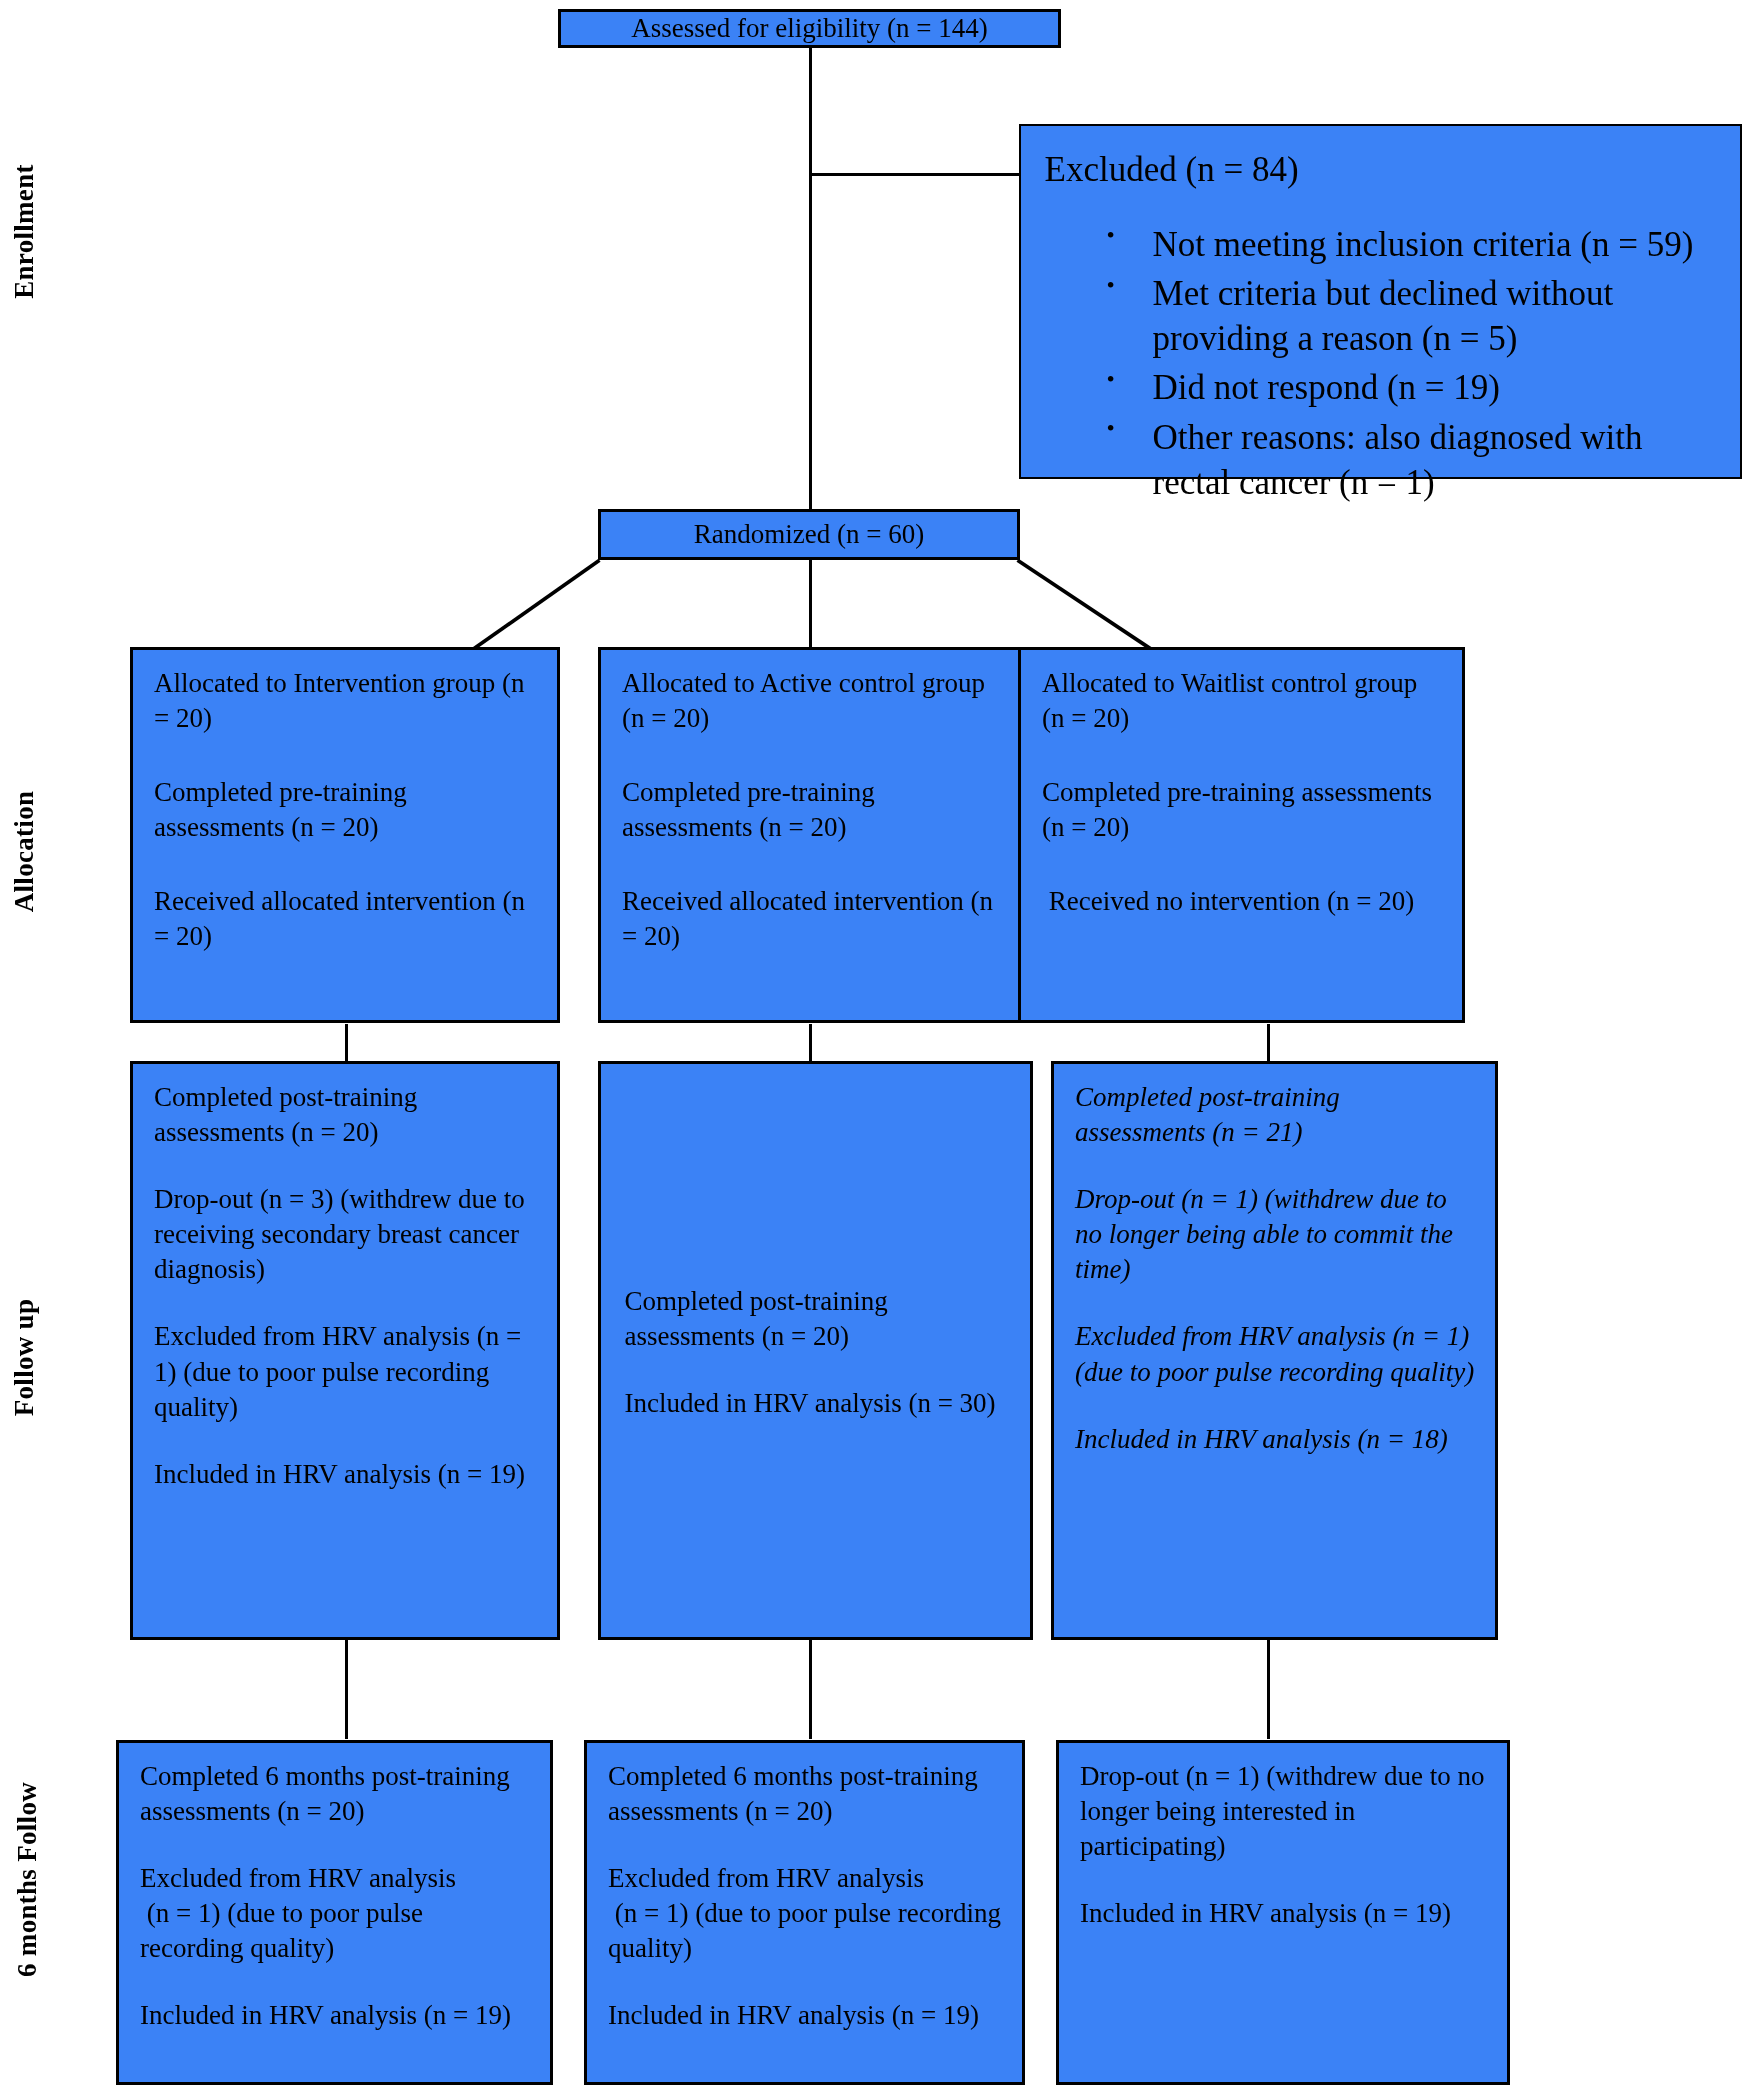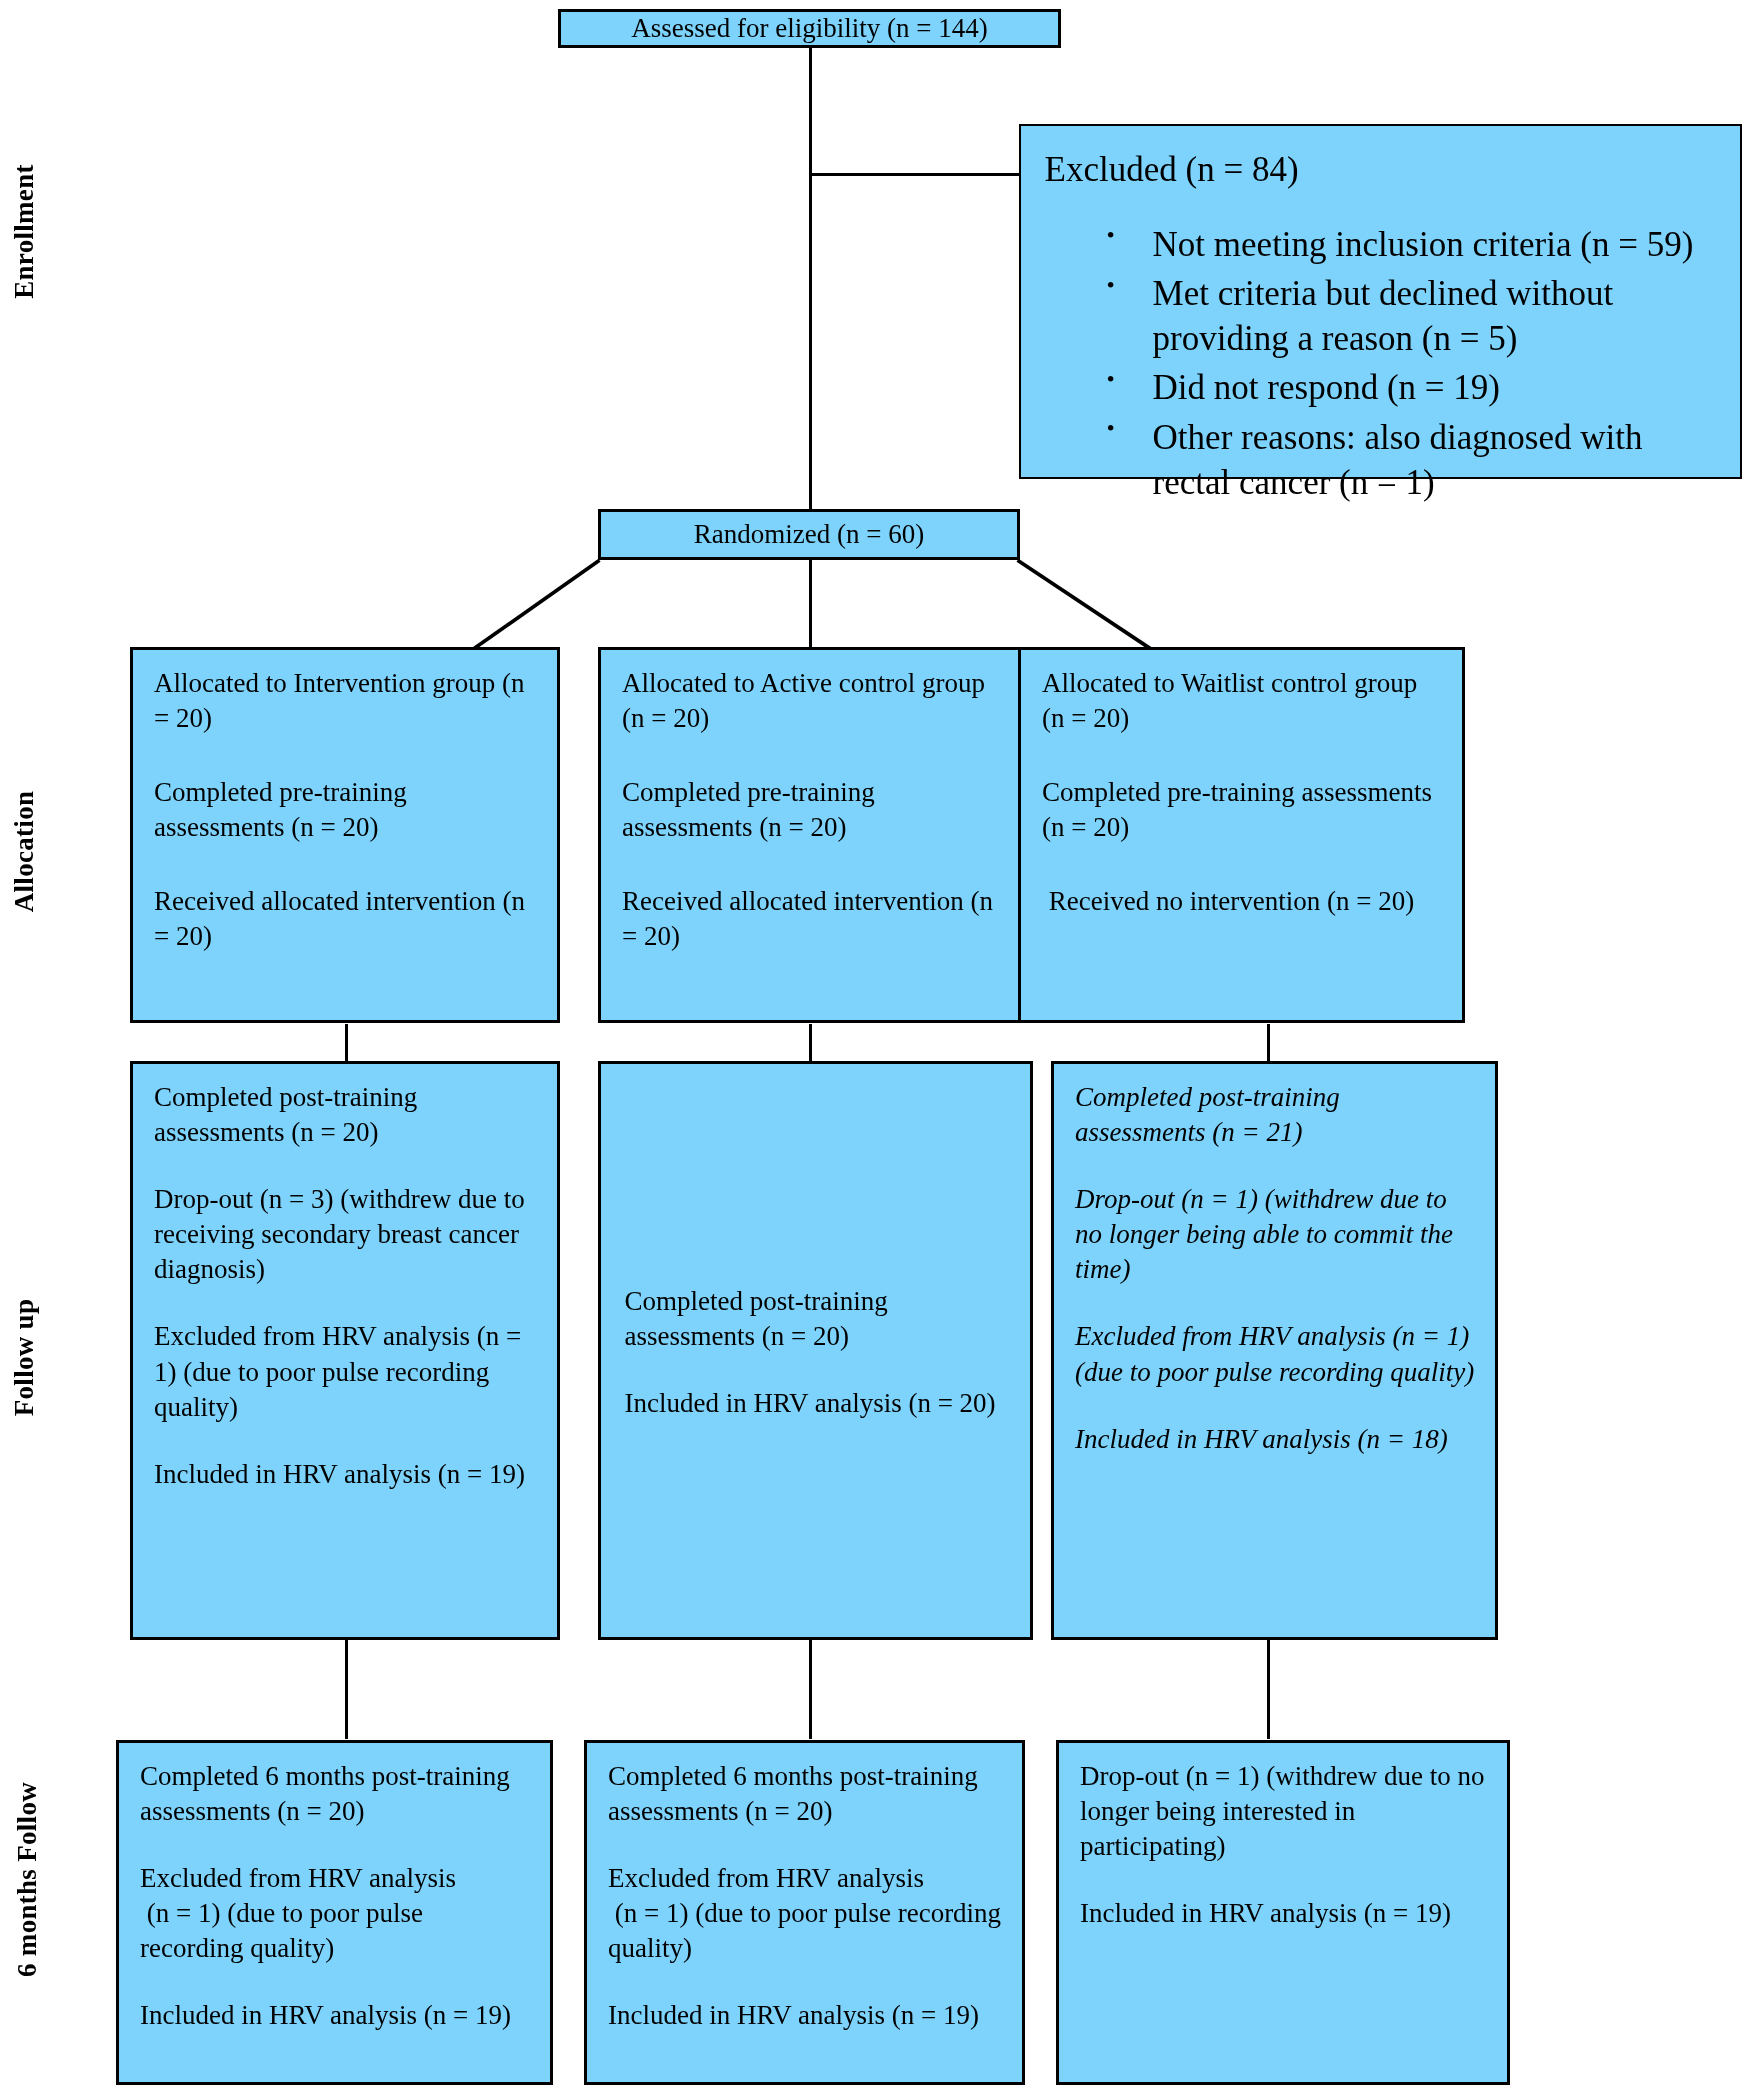--- a/index.html
+++ b/index.html
@@ -28,21 +28,21 @@
     transform-origin: 50% 50%;
     transform: rotate(-90deg);
     text-align: center;
     color: #000;
   }
 
   
   .box {
     position: absolute;
     box-sizing: border-box;
-    background: #7dd3fc;
+    background: #3b82f6;
     border: 2.5px solid #000000;
     z-index: 5;
   }
   .box.thick { border-width: 3.1px; }
 
   .box-inner {
     position: absolute;
     left: 0; right: 0; top: 0; bottom: 0;
     padding: 16px 18.6px 12.4px 21px;
     box-sizing: border-box;
@@ -199,21 +199,21 @@
       <p class="para gap-lg">Completed post-training assessments (n = 20)</p>
       <p class="para gap-lg">Drop-out (n = 3) (withdrew due to receiving secondary breast cancer diagnosis)</p>
       <p class="para gap-lg">Excluded from HRV analysis (n = 1) (due to poor pulse recording quality)</p>
       <p class="para">Included in HRV analysis (n = 19)</p>
     </div>
   </div>
 
   <div class="box thick" style="left:598px; top:1061px; width:435px; height:579px;">
     <div class="box-inner vcenter">
       <p class="para gap-lg">Completed post-training assessments (n = 20)</p>
-      <p class="para">Included in HRV analysis (n = 20)</p>
+      <p class="para">Included in HRV analysis (n = 30)</p>
     </div>
   </div>
 
   <div class="box thick" style="left:1051px; top:1061px; width:447px; height:579px;font-style:italic;">
     <div class="box-inner">
       <p class="para gap-lg">Completed post-training assessments (n = 21)</p>
       <p class="para gap-lg">Drop-out (n = 1) (withdrew due to no longer being able to commit the time)</p>
       <p class="para gap-lg">Excluded from HRV analysis (n = 1) (due to poor pulse recording quality)</p>
       <p class="para">Included in HRV analysis (n = 18)</p>
     </div>

